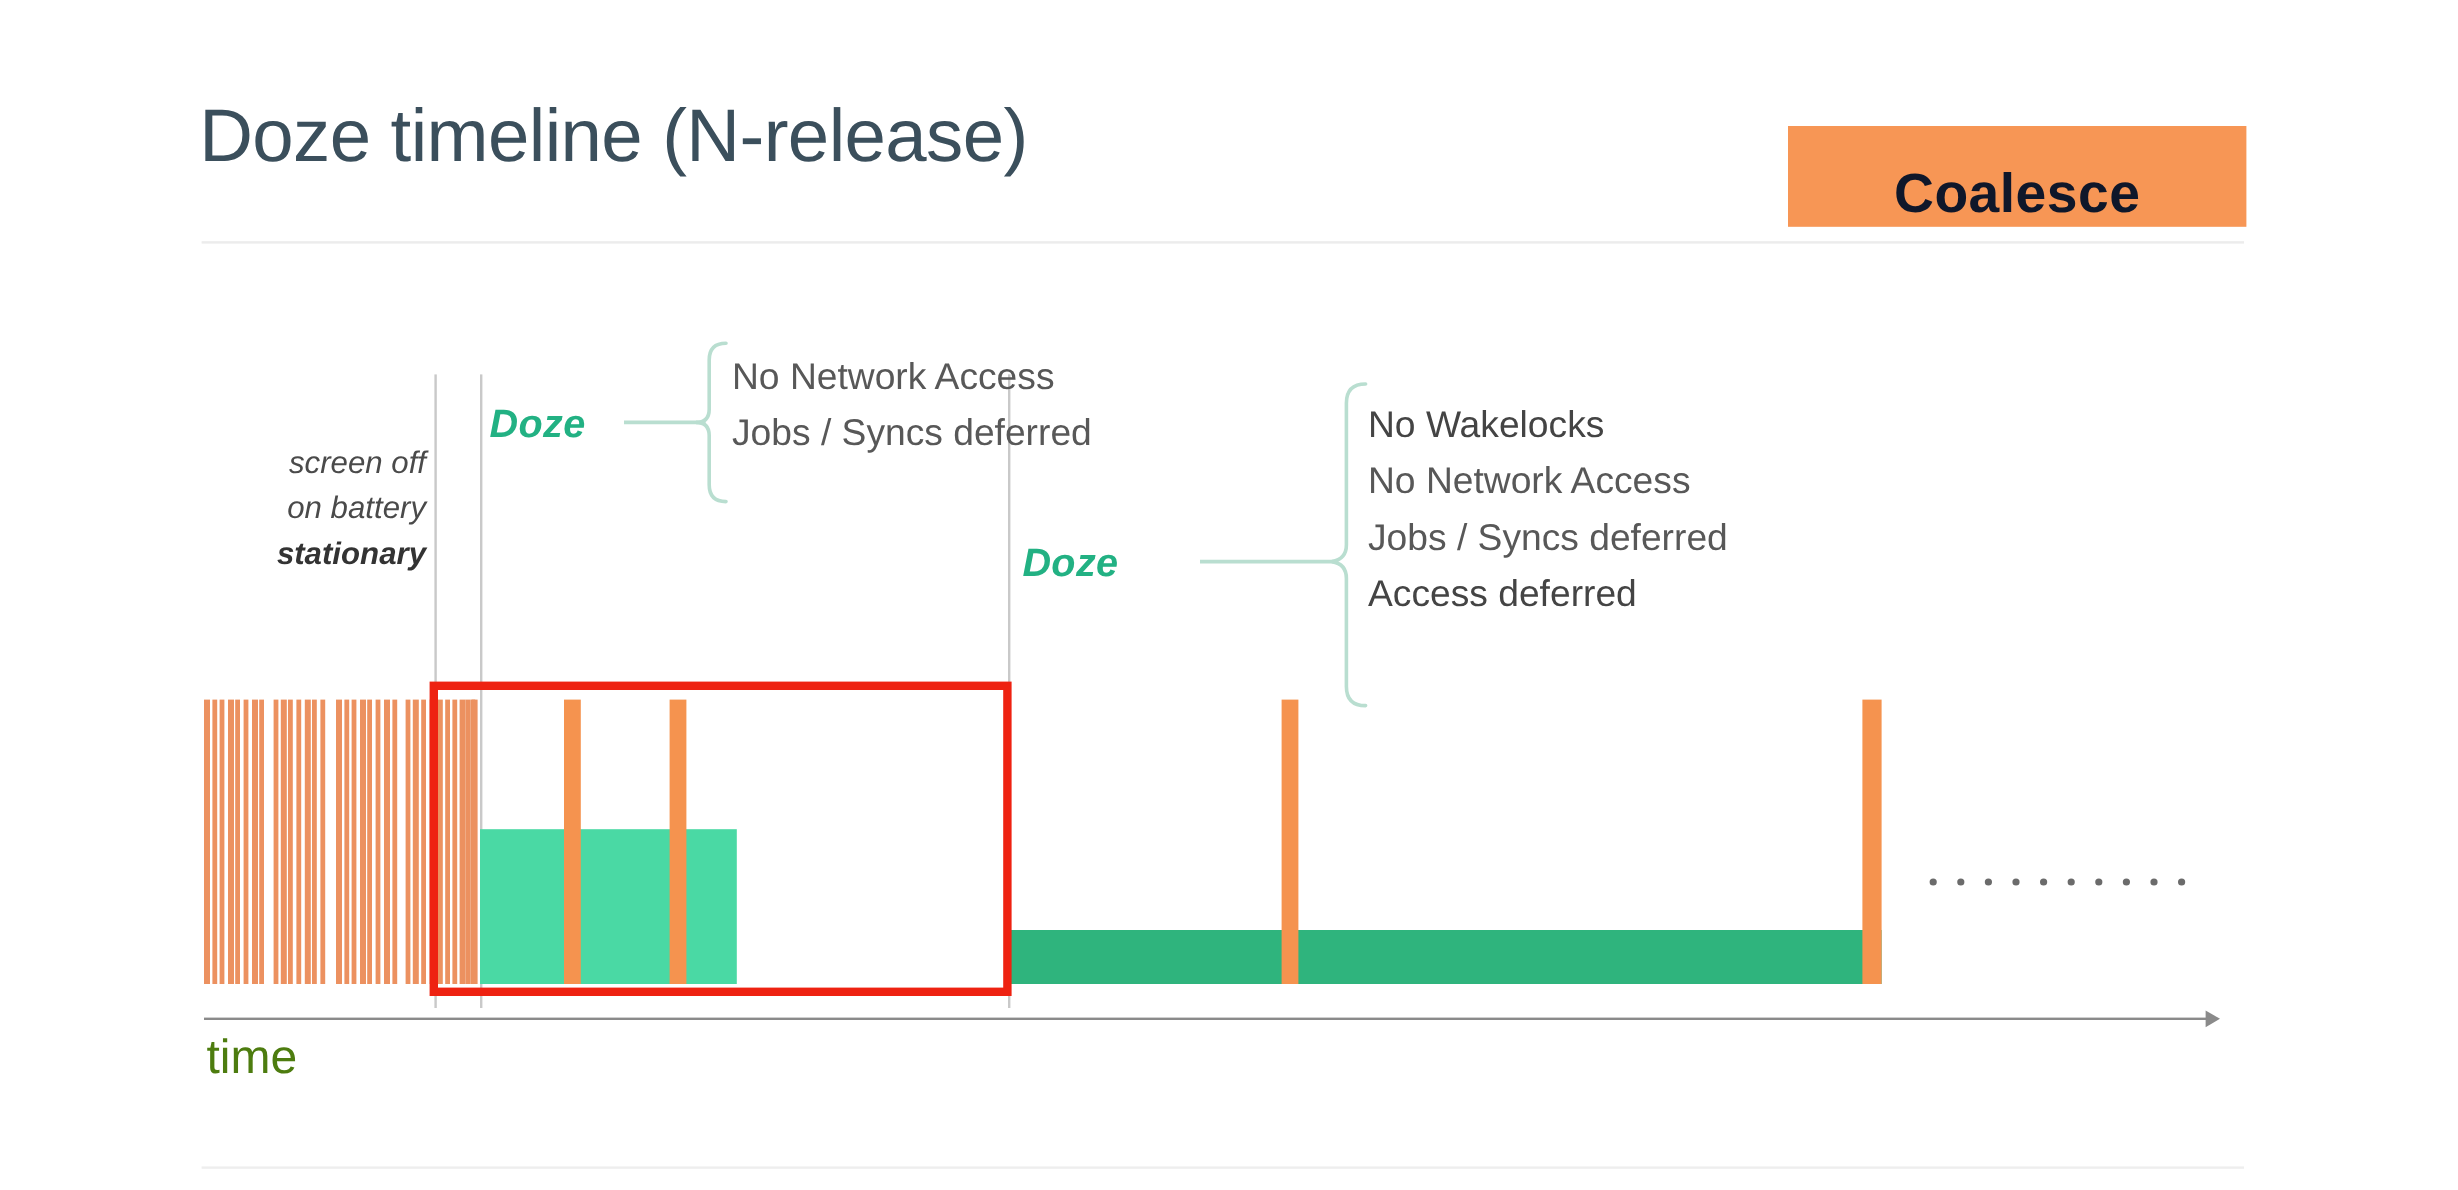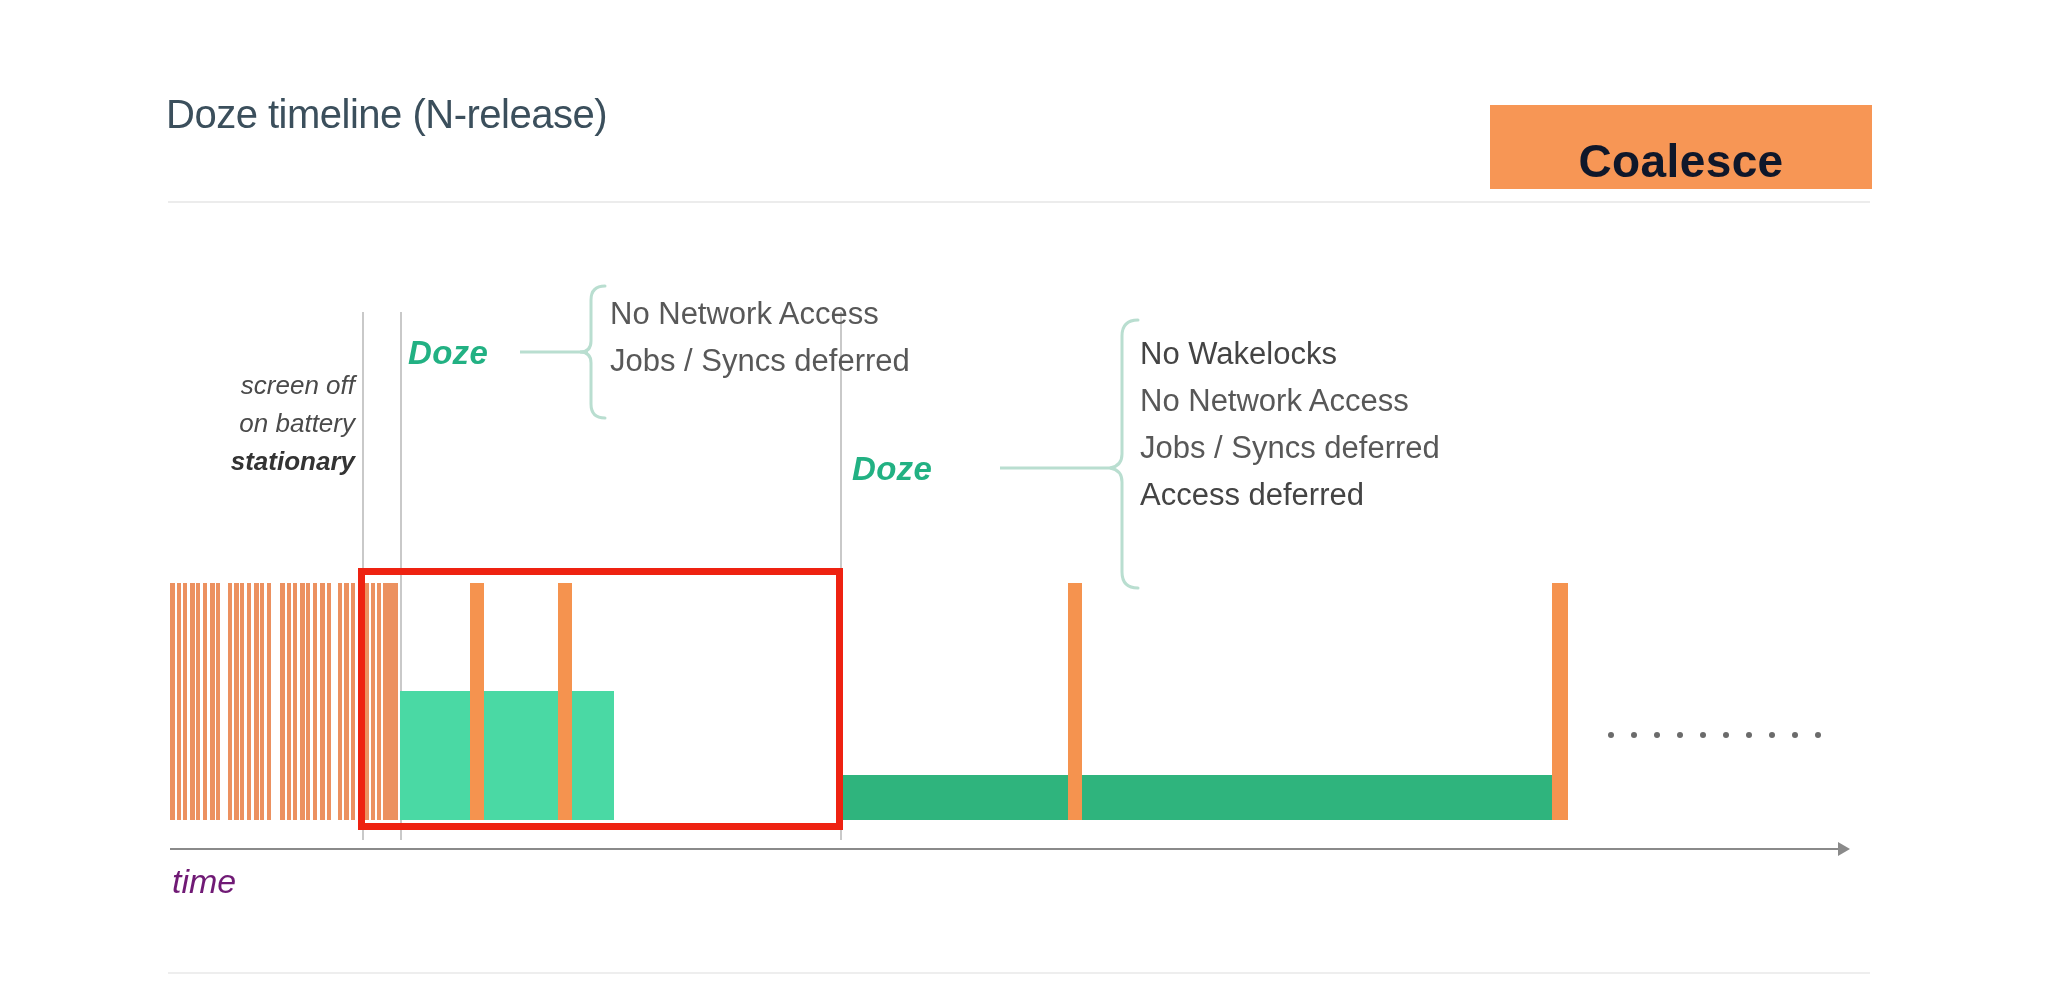--- a/index.html
+++ b/index.html
@@ -6,21 +6,21 @@
   body{
     width:2048px;height:992px;position:relative;overflow:hidden;
     font-family:"Liberation Sans","DejaVu Sans",sans-serif;
     -webkit-font-smoothing:antialiased;
   }
   .slide{position:absolute;inset:0;background:#fff;}
 
   
   #page-title{
     position:absolute;left:166px;top:78px;
-    font-size:40px;line-height:72px;font-weight:400;
+    font-size:62px;line-height:72px;font-weight:400;
     color:#3b4f5c;letter-spacing:-0.5px;white-space:nowrap;
   }
   #title-divider{
     position:absolute;left:168px;top:201px;width:1702px;height:2px;
     background:#ececec;
   }
   #bottom-divider{
     position:absolute;left:168px;top:972px;width:1702px;height:2px;
     background:#eeeeee;
   }
@@ -85,21 +85,21 @@
   #ellipsis b{display:block;width:6px;height:6px;border-radius:50%;background:#6b6b6b;}
 
   
   #time-axis{position:absolute;left:170px;top:848px;width:1672px;height:2px;background:#8a8a8a;}
   #time-arrow{
     position:absolute;left:1838px;top:842px;width:0;height:0;
     border-top:7px solid transparent;border-bottom:7px solid transparent;
     border-left:12px solid #8a8a8a;
   }
   #time-label{
-    position:absolute;left:172px;top:862px;font-size:34px;line-height:38px;color:#701a75;font-style:italic;
+    position:absolute;left:172px;top:862px;font-size:40px;line-height:38px;color:#4d7c0f;
   }
 </style>
 </head>
 <body>
 
 <div class="slide">
 
   <div id="page-title">Doze timeline (N-release)</div>
   <div id="title-divider"></div>
 

